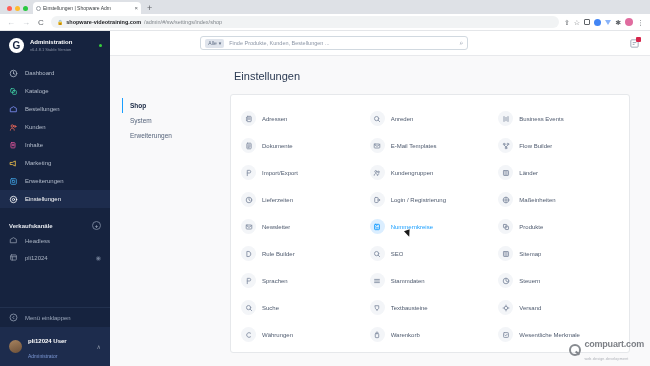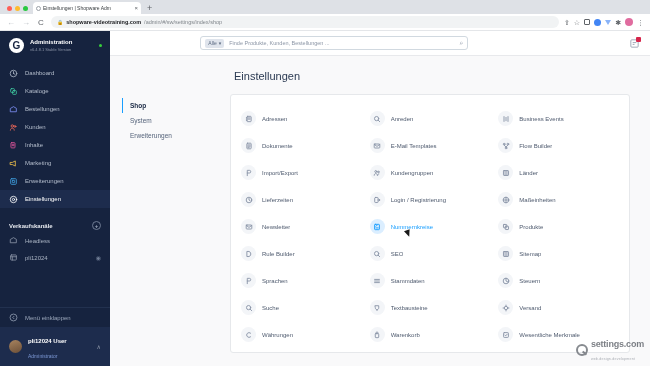--- a/index.html
+++ b/index.html
@@ -642,17 +642,17 @@
               </div>
           </div>
         </div>
       </div>
     </div>
   </div>
 
   <div class="watermark">
     <span class="wm-ring"></span>
     <span class="wm-txt">
-      <span class="wm-main">settings.com</span><br>
+      <span class="wm-main">compuart.com</span><br>
       <span class="wm-sub">web.design.development</span>
     </span>
   </div>
 </div>
 
 </body></html>

